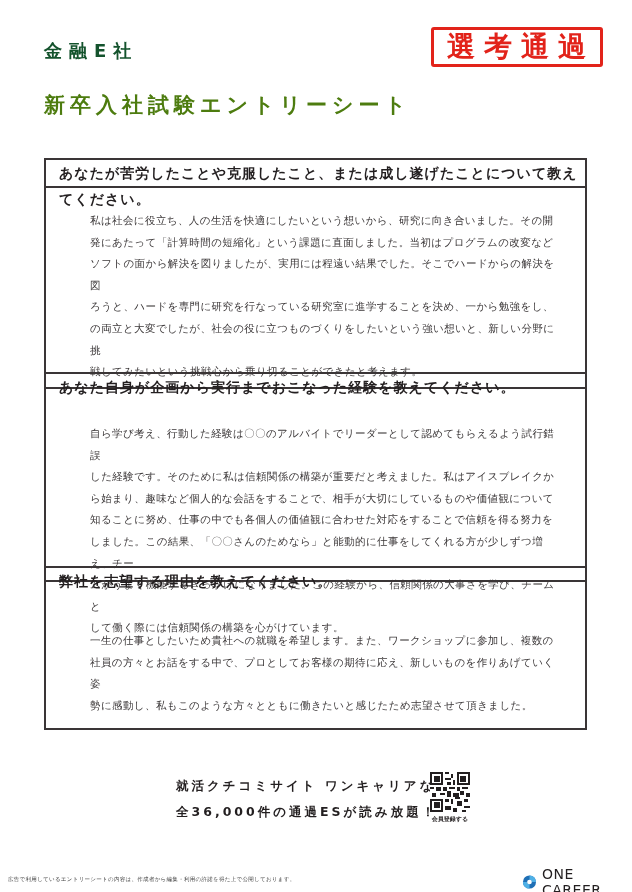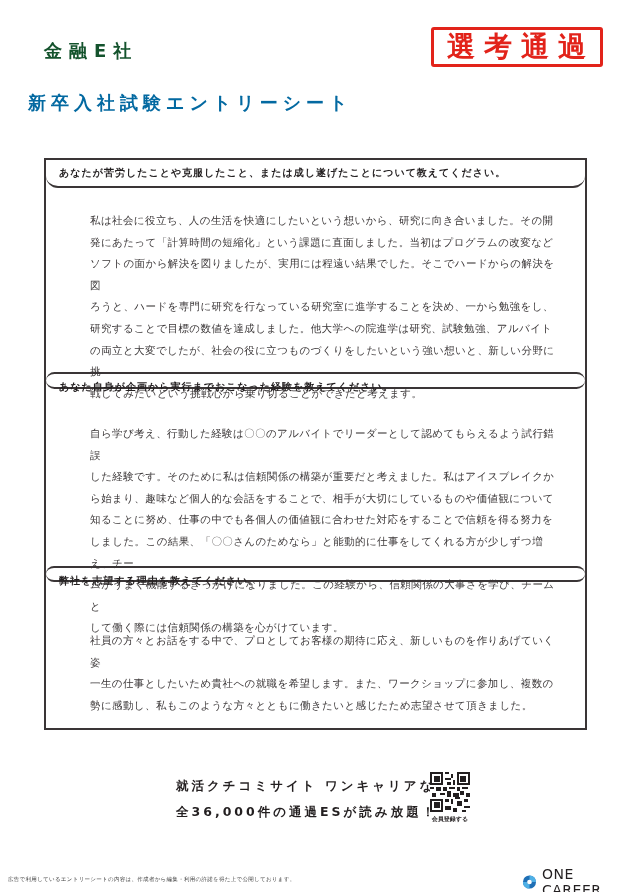--- a/index.html
+++ b/index.html
@@ -1,30 +1,30 @@
 <!DOCTYPE html>
 <html><head>
 <meta charset="utf-8">
 <style>
   html, body { margin:0; padding:0; background:#ffffff; }
   body { width:632px; height:892px; position:relative; overflow:hidden;
          font-family:"DejaVu Sans", sans-serif; color:#231f20; }
   .company { position:absolute; left:44px; top:39px; font-size:18px; font-weight:bold;
              letter-spacing:7px; color:#14532d; }
-  .doc-title { position:absolute; left:28px; top:91px; font-size:18px; font-weight:bold;
-               letter-spacing:5px; color:#0369a1; }
+  .doc-title { position:absolute; left:44px; top:91px; font-size:21px; font-weight:bold;
+               letter-spacing:5px; color:#4d7c0f; }
   .stamp { position:absolute; left:431px; top:27px; width:172px; height:40px;
            border:3px solid #e2231a; border-radius:3px; box-sizing:border-box;
            color:#e2231a; font-size:28px; font-weight:bold; letter-spacing:9px;
            text-align:center; line-height:34px; padding-left:8px; }
   .form { position:absolute; left:44px; top:158px; width:543px; height:572px;
           border:2px solid #3a3536; box-sizing:border-box; }
   .q-head { position:absolute; left:0; right:0; height:28px; box-sizing:border-box;
-            border-bottom:2px solid #3a3536; font-size:10px; font-weight:bold;
-            padding-left:13px; line-height:26px; letter-spacing:1px; color:#231f20;border-radius:12px; }
+            border-bottom:2px solid #3a3536; font-size:14px; font-weight:bold;
+            padding-left:13px; line-height:26px; letter-spacing:1px; color:#231f20; }
   .q-head.sep { border-top:2px solid #3a3536; }
   .q-body { position:absolute; left:44px; right:30px; font-size:10.5px; line-height:21.6px;
             font-family:"DejaVu Serif", serif; color:#3b3738; letter-spacing:0.4px; }
   .promo { position:absolute; left:176px; top:773px; font-size:12.5px; letter-spacing:3px;
            line-height:26px; color:#231f20; font-weight:bold; }
   .qr { position:absolute; left:430px; top:772px; width:40px; height:40px; }
   .qr-label { position:absolute; left:425px; top:815px; width:50px; text-align:center;
               font-size:6px; font-weight:bold; color:#231f20; }
   .footer-note { position:absolute; left:8px; top:876px; font-size:5.5px; color:#444;
                  letter-spacing:0.3px; }
@@ -39,40 +39,39 @@
 <div class="stamp">選考通過</div>
 
 <div class="form">
 
   <div class="q-head" style="top:0;">あなたが苦労したことや克服したこと、または成し遂げたことについて教えてください。</div>
   <div class="q-body" style="top:50px;">
     <div>私は社会に役立ち、人の生活を快適にしたいという想いから、研究に向き合いました。その開</div>
     <div>発にあたって「計算時間の短縮化」という課題に直面しました。当初はプログラムの改変など</div>
     <div>ソフトの面から解決を図りましたが、実用には程遠い結果でした。そこでハードからの解決を図</div>
     <div>ろうと、ハードを専門に研究を行なっている研究室に進学することを決め、一から勉強をし、</div>
-    <div>研究することで目標の数値を達成しました。他大学への院進学は研究、試験勉強、アルバイト</div>
     <div>の両立と大変でしたが、社会の役に立つものづくりをしたいという強い想いと、新しい分野に挑</div>
     <div>戦してみたいという挑戦心から乗り切ることができたと考えます。</div>
   </div>
 
   <div class="q-head sep" style="top:212px; height:17px;">あなた自身が企画から実行までおこなった経験を教えてください。</div>
   <div class="q-body" style="top:263px;">
     <div>自ら学び考え、行動した経験は〇〇のアルバイトでリーダーとして認めてもらえるよう試行錯誤</div>
     <div>した経験です。そのために私は信頼関係の構築が重要だと考えました。私はアイスブレイクか</div>
     <div>ら始まり、趣味など個人的な会話をすることで、相手が大切にしているものや価値観について</div>
     <div>知ることに努め、仕事の中でも各個人の価値観に合わせた対応をすることで信頼を得る努力を</div>
     <div>しました。この結果、「〇〇さんのためなら」と能動的に仕事をしてくれる方が少しずつ増え、チー</div>
     <div>ムがうまく機能するきっかけになりました。この経験から、信頼関係の大事さを学び、チームと</div>
     <div>して働く際には信頼関係の構築を心がけています。</div>
   </div>
 
   <div class="q-head sep" style="top:406px; height:16px;">弊社を志望する理由を教えてください。</div>
   <div class="q-body" style="top:470px;">
+    <div>一生の仕事としたいため貴社への就職を希望します。また、ワークショップに参加し、複数の</div>
     <div>社員の方々とお話をする中で、プロとしてお客様の期待に応え、新しいものを作りあげていく姿</div>
-    <div>一生の仕事としたいため貴社への就職を希望します。また、ワークショップに参加し、複数の</div>
     <div>勢に感動し、私もこのような方々とともに働きたいと感じたため志望させて頂きました。</div>
   </div>
 </div>
 
 <div class="promo">
   <div>就活クチコミサイト ワンキャリアなら</div>
   <div>全36,000件の通過ESが読み放題！</div>
 </div>
 
 <svg class="qr" viewBox="0 0 21 21" shape-rendering="crispEdges">

